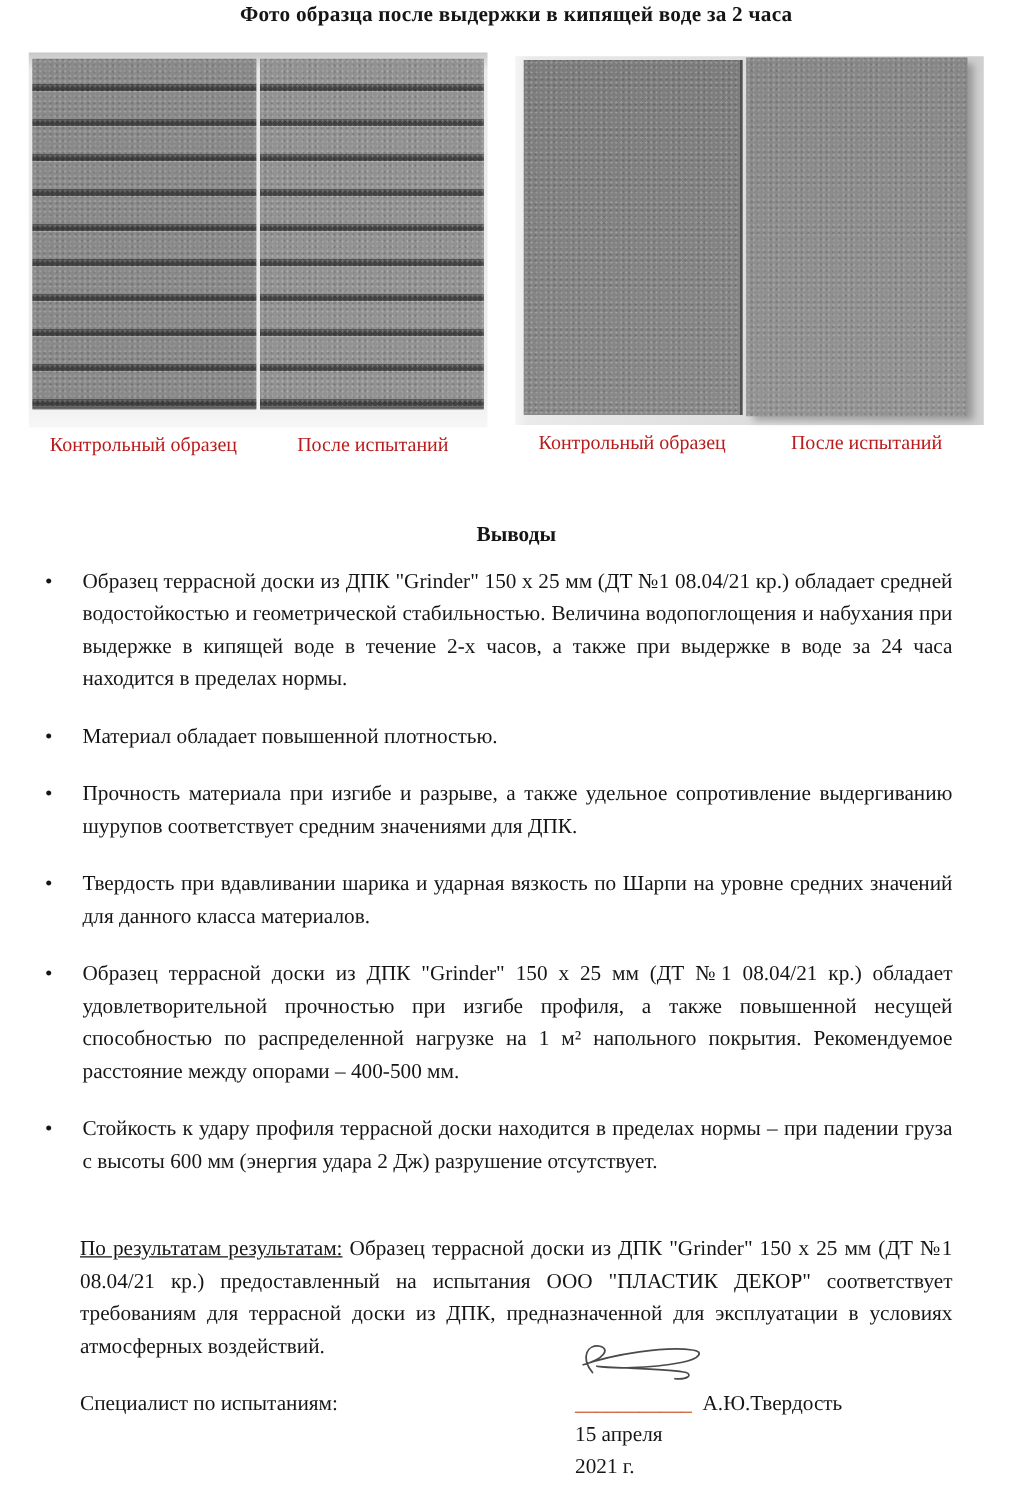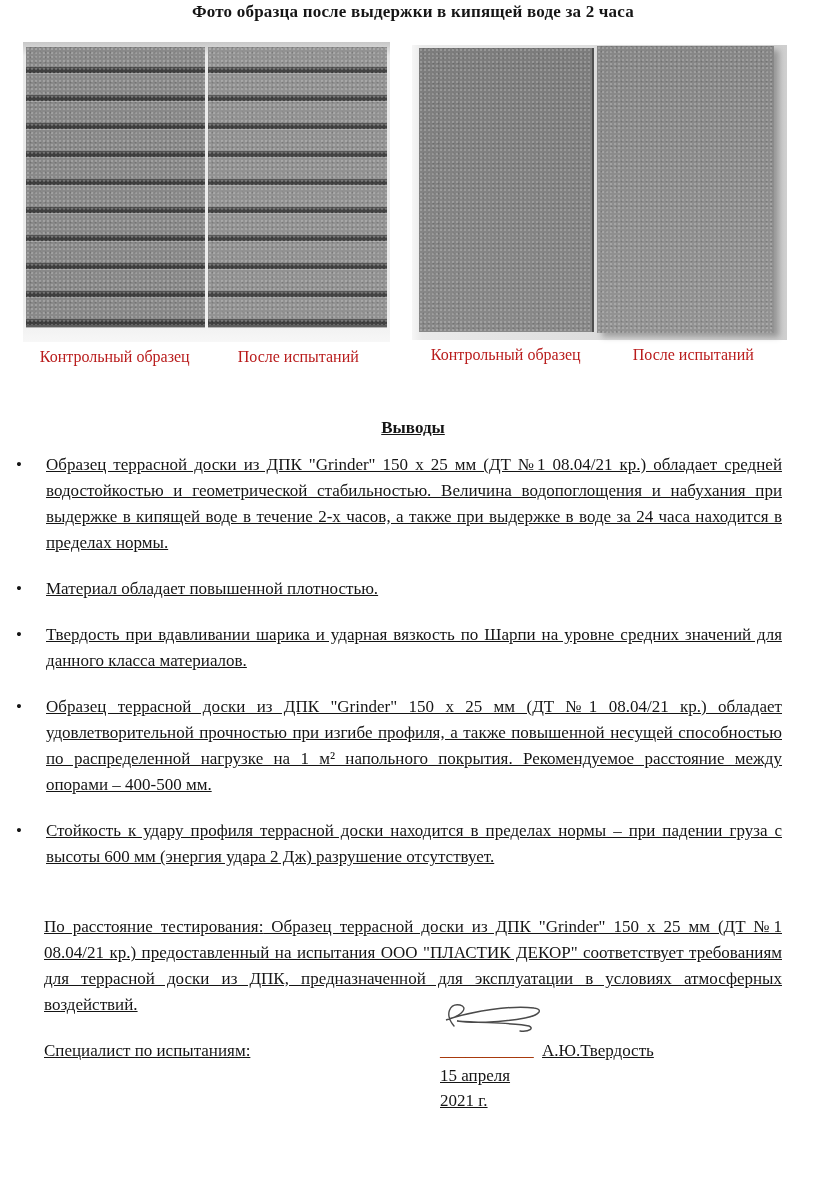--- a/index.html
+++ b/index.html
@@ -54,21 +54,21 @@
     background-size:4px 4px, 5px 5px, auto;
     background-position:0 0, 2px 3px, 0 0;
   }
   .sboard-l{left:7px; width:173px; top:3px; bottom:8px; background-color:#848484;
             border-right:2px solid #4e4e4e;}
   .sboard-r{left:185px; right:13px; top:1px; bottom:7px; background-color:#8f8f8f;
             box-shadow:5px 4px 6px rgba(0,0,0,.28);}
   .captions{display:flex; margin-top:6px;}
   .captions span{flex:1; text-align:center; font-size:16px; color:#b91c1c;}
   
-  .content{padding:0 44px;text-decoration:underline;}
+  .content{padding:0 64px;}
   .h2{
     margin-top:52px; text-align:center;
     font-size:17px; font-weight:bold;
   }
   .bullets{margin-top:14px;}
   .bullet-item{
     position:relative; margin:0 0 20px 0; padding-left:2px;
     font-size:17px; line-height:26px;
     text-align:justify; text-align-last:left;
   }
@@ -127,27 +127,28 @@
 
   </div>
 
   <div class="content">
 
     <div class="h2">Выводы</div>
 
     <div class="bullets">
       <div class="bullet-item">Образец террасной доски из ДПК "Grinder" 150 х 25 мм (ДТ №1 08.04/21 кр.) обладает средней водостойкостью и геометрической стабильностью. Величина водопоглощения и набухания при выдержке в кипящей воде в течение 2-х часов, а также при выдержке в воде за 24 часа находится в пределах нормы.</div>
       <div class="bullet-item">Материал обладает повышенной плотностью.</div>
+      <div class="bullet-item">Прочность материала при изгибе и разрыве, а также удельное сопротивление выдергиванию шурупов соответствует средним значениями для ДПК.</div>
       <div class="bullet-item">Твердость при вдавливании шарика и ударная вязкость по Шарпи на уровне средних значений для данного класса материалов.</div>
       <div class="bullet-item">Образец террасной доски из ДПК "Grinder" 150 х 25 мм (ДТ №1 08.04/21 кр.) обладает удовлетворительной прочностью при изгибе профиля, а также повышенной несущей способностью по распределенной нагрузке на 1 м² напольного покрытия. Рекомендуемое расстояние между опорами – 400-500 мм.</div>
       <div class="bullet-item">Стойкость к удару профиля террасной доски находится в пределах нормы – при падении груза с высоты 600 мм (энергия удара 2 Дж) разрушение отсутствует.</div>
     </div>
 
     <div class="summary">
-      <span class="lead">По расстояние тестирования:</span><span> Образец террасной доски из ДПК "Grinder" 150 х 25 мм (ДТ №1 08.04/21 кр.) предоставленный на испытания ООО "ПЛАСТИК ДЕКОР" соответствует требованиям для террасной доски из ДПК, предназначенной для эксплуатации в условиях атмосферных воздействий.</span>
+      <span class="lead">По результатам результатам:</span><span> Образец террасной доски из ДПК "Grinder" 150 х 25 мм (ДТ №1 08.04/21 кр.) предоставленный на испытания ООО "ПЛАСТИК ДЕКОР" соответствует требованиям для террасной доски из ДПК, предназначенной для эксплуатации в условиях атмосферных воздействий.</span>
     </div>
 
     <div class="sig-block">
       <svg class="signature-svg" width="118" height="46" viewBox="0 0 118 46">
         <path d="M24 32 C14 20 20 9 30 11 C38 13 34 21 16 26 C42 17 82 11 104 14 C113 15 111 21 95 24 C68 29 40 29 27 27 C54 29 88 29 99 32 C104 34 100 38 90 37" fill="none" stroke="#4a4a4a" stroke-width="1.4" stroke-linecap="round"></path>
       </svg>
       <div class="sig-grid">
         <span>Специалист по испытаниям:</span>
         <span class="sig-line">___________</span>
         <span>А.Ю.Твердость</span>

